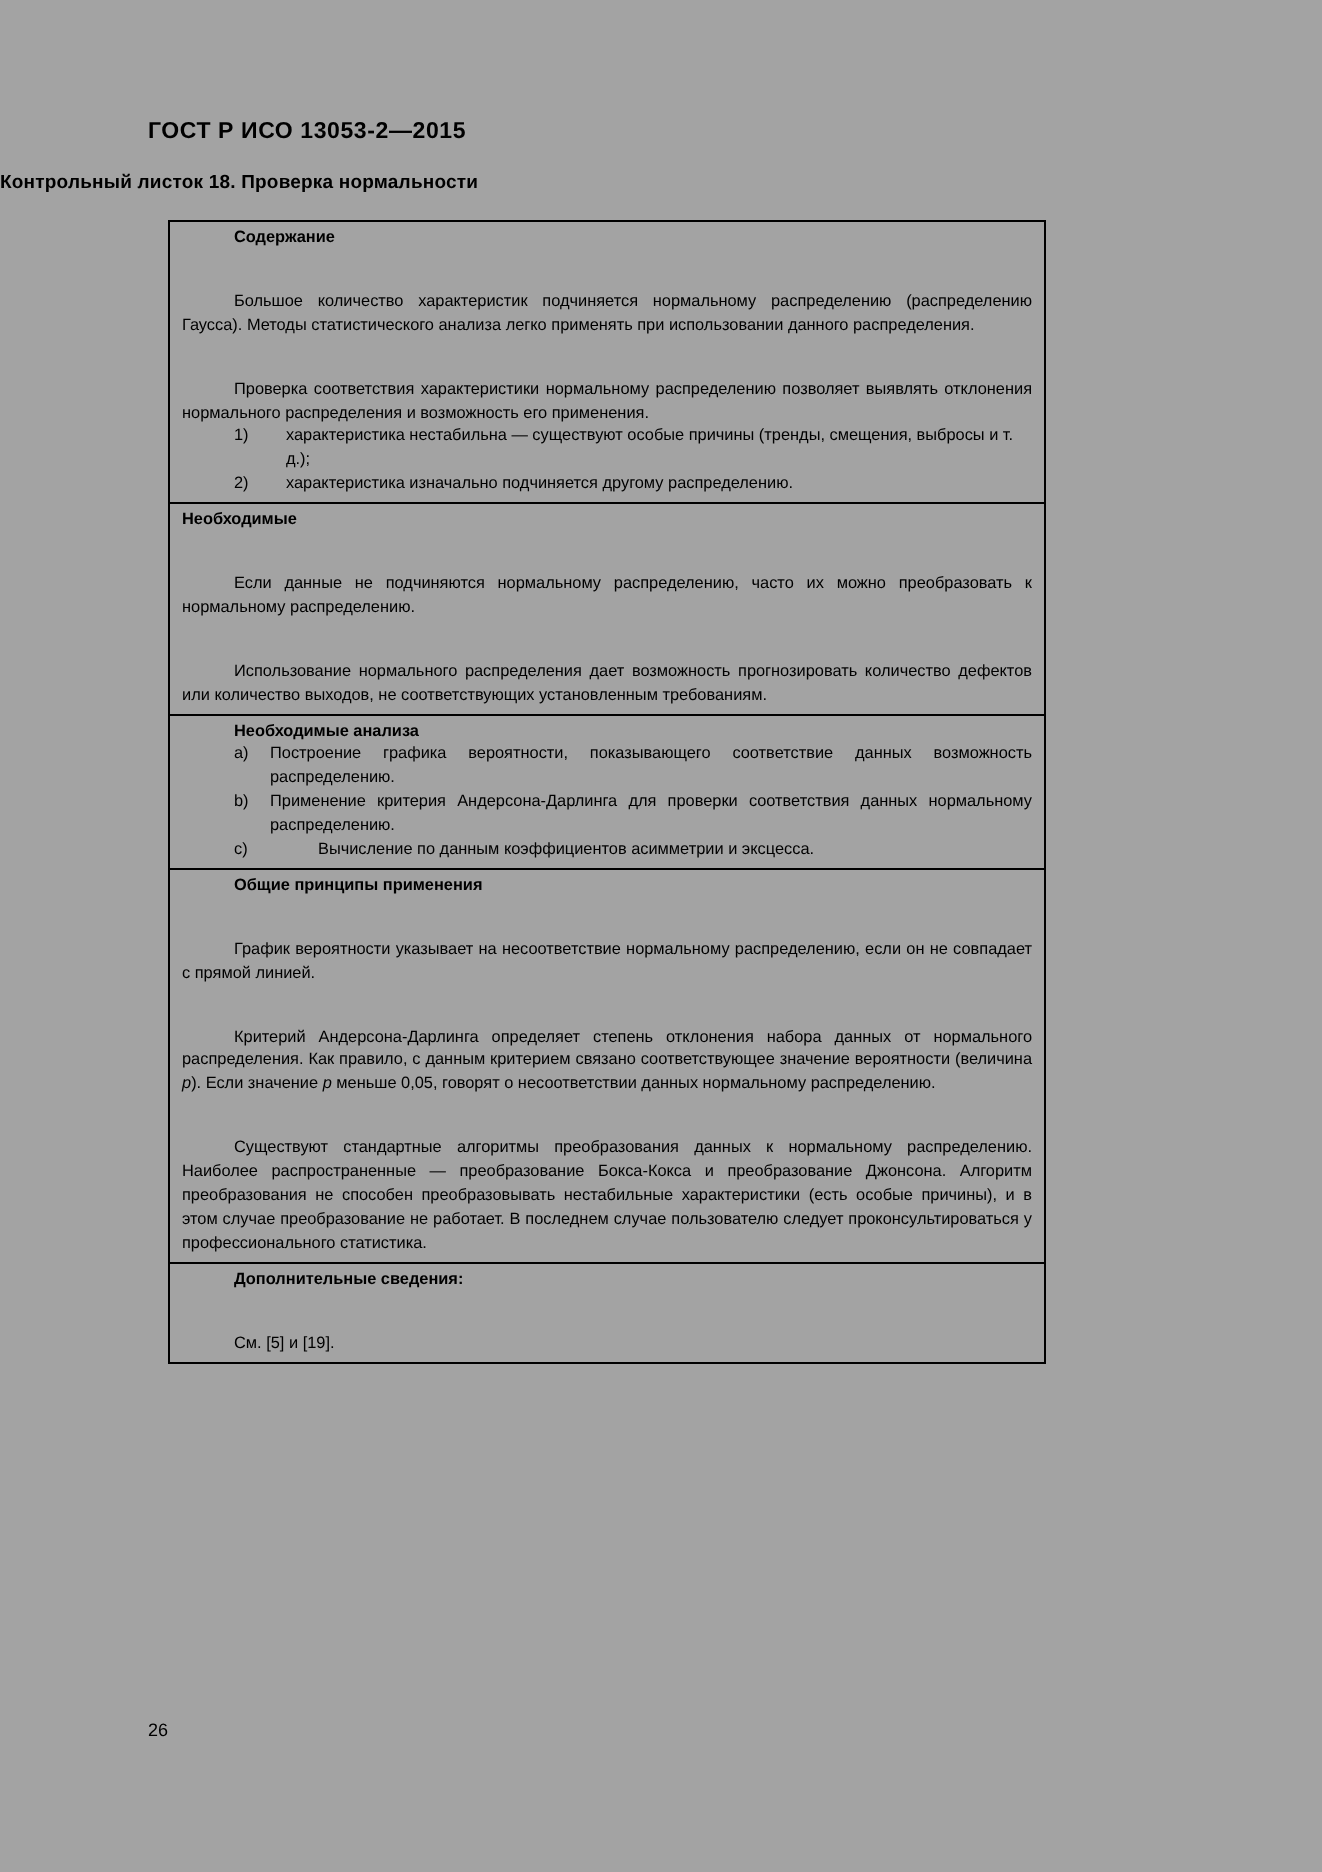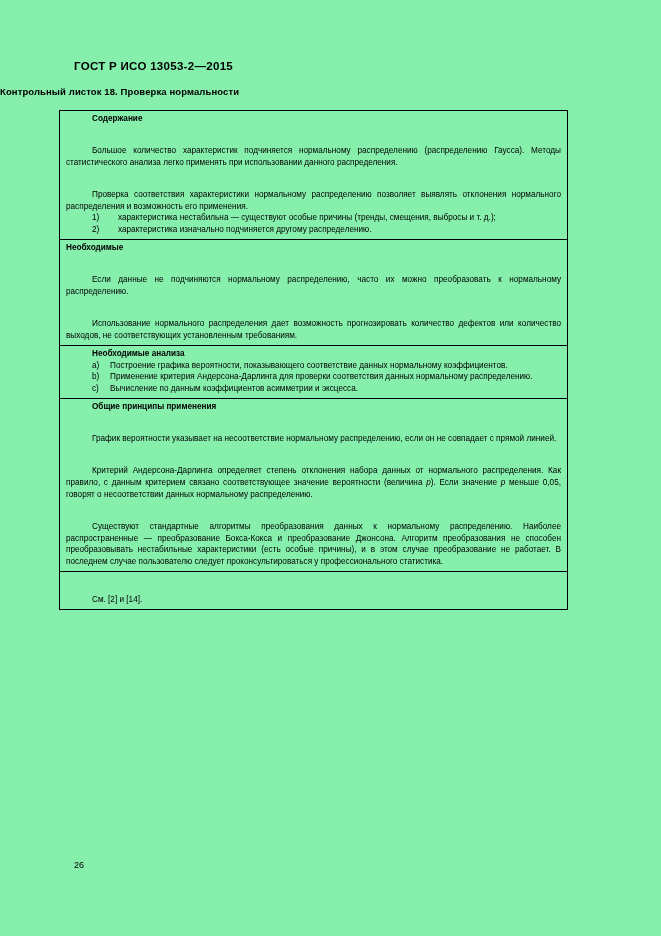--- a/index.html
+++ b/index.html
@@ -11,21 +11,21 @@
     width: 661px;
     height: 936px;
     font-family: "Liberation Sans", "DejaVu Sans", sans-serif;
     color: #000000;
     position: relative;
     overflow: hidden;
   }
   .page {
     position: absolute;
     inset: 0;
-    background: #86efac;
+    background: #a3a3a3;
   }
   .std-number {
     position: absolute;
     left: 74px;
     top: 60px;
     font-size: 11.5px;
     font-weight: bold;
     letter-spacing: 0.3px;
     white-space: nowrap;
   }
@@ -33,23 +33,23 @@
     position: absolute;
     left: 0;
     right: 0;
     top: 86px;
     font-size: 9.5px;
     font-weight: bold;
     letter-spacing: 0.1px;
   }
   .card {
     position: absolute;
-    left: 59px;
+    left: 84px;
     top: 110px;
-    width: 509px;
+    width: 439px;
     border: 1.6px solid #000;
     box-sizing: border-box;
   }
   .section {
     border-bottom: 1.6px solid #000;
     padding: 2px 6px 3px 6px;
     box-sizing: border-box;
   }
   .section:last-child {
     border-bottom: none;
@@ -102,20 +102,21 @@
     flex: 0 0 auto;
     width: 18px;
     margin-left: 26px;
   }
   .alpha-row .text {
     flex: 1 1 auto;
     text-align: justify;
   }
   .alpha-row .text.noj {
     text-align: left;
+    margin-left: 24px;
   }
   .page-number {
     position: absolute;
     left: 74px;
     top: 860px;
     font-size: 9px;
   }
   em.var {
     font-style: italic;
   }
@@ -148,40 +149,41 @@
     <div class="section">
       <div class="sec-head">Необходимые</div>
       <p class="body ind">Если данные не подчиняются нормальному распределению, часто их можно преобразовать к нормальному распределению.</p>
       <p class="body ind">Использование нормального распределения дает возможность прогнозировать количество дефектов или количество выходов, не соответствующих установленным требованиям.</p>
     </div>
 
     <div class="section">
       <div class="sec-head indent">Необходимые анализа</div>
       <div class="alpha-row">
         <span class="marker">a)</span>
-        <span class="text">Построение графика вероятности, показывающего соответствие данных нормальному коэффициентов.</span>
+        <span class="text">Построение графика вероятности, показывающего соответствие данных возможность распределению.</span>
       </div>
       <div class="alpha-row">
         <span class="marker">b)</span>
         <span class="text">Применение критерия Андерсона-Дарлинга для проверки соответствия данных нормальному распределению.</span>
       </div>
       <div class="alpha-row">
         <span class="marker">c)</span>
         <span class="text noj">Вычисление по данным коэффициентов асимметрии и эксцесса.</span>
       </div>
     </div>
 
     <div class="section">
       <div class="sec-head indent">Общие принципы применения</div>
       <p class="body ind">График вероятности указывает на несоответствие нормальному распределению, если он не совпадает с прямой линией.</p>
       <p class="body ind"><span>Критерий Андерсона-Дарлинга определяет степень отклонения набора данных от нормального распределения. Как правило, с данным критерием связано соответствующее значение вероятности (величина </span><em class="var">p</em><span>). Если значение </span><em class="var">p</em><span> меньше 0,05, говорят о несоответствии данных нормальному распределению.</span></p>
       <p class="body ind">Существуют стандартные алгоритмы преобразования данных к нормальному распределению. Наиболее распространенные — преобразование Бокса-Кокса и преобразование Джонсона. Алгоритм преобразования не способен преобразовывать нестабильные характеристики (есть особые причины), и в этом случае преобразование не работает. В последнем случае пользователю следует проконсультироваться у профессионального статистика.</p>
     </div>
 
     <div class="section">
-      <p class="body ind noj">См. [2] и [14].</p>
+      <div class="sec-head indent">Дополнительные сведения:</div>
+      <p class="body ind noj">См. [5] и [19].</p>
     </div>
 
   </div>
 
   <div class="page-number">26</div>
 
 </div>
 
 </body></html>

